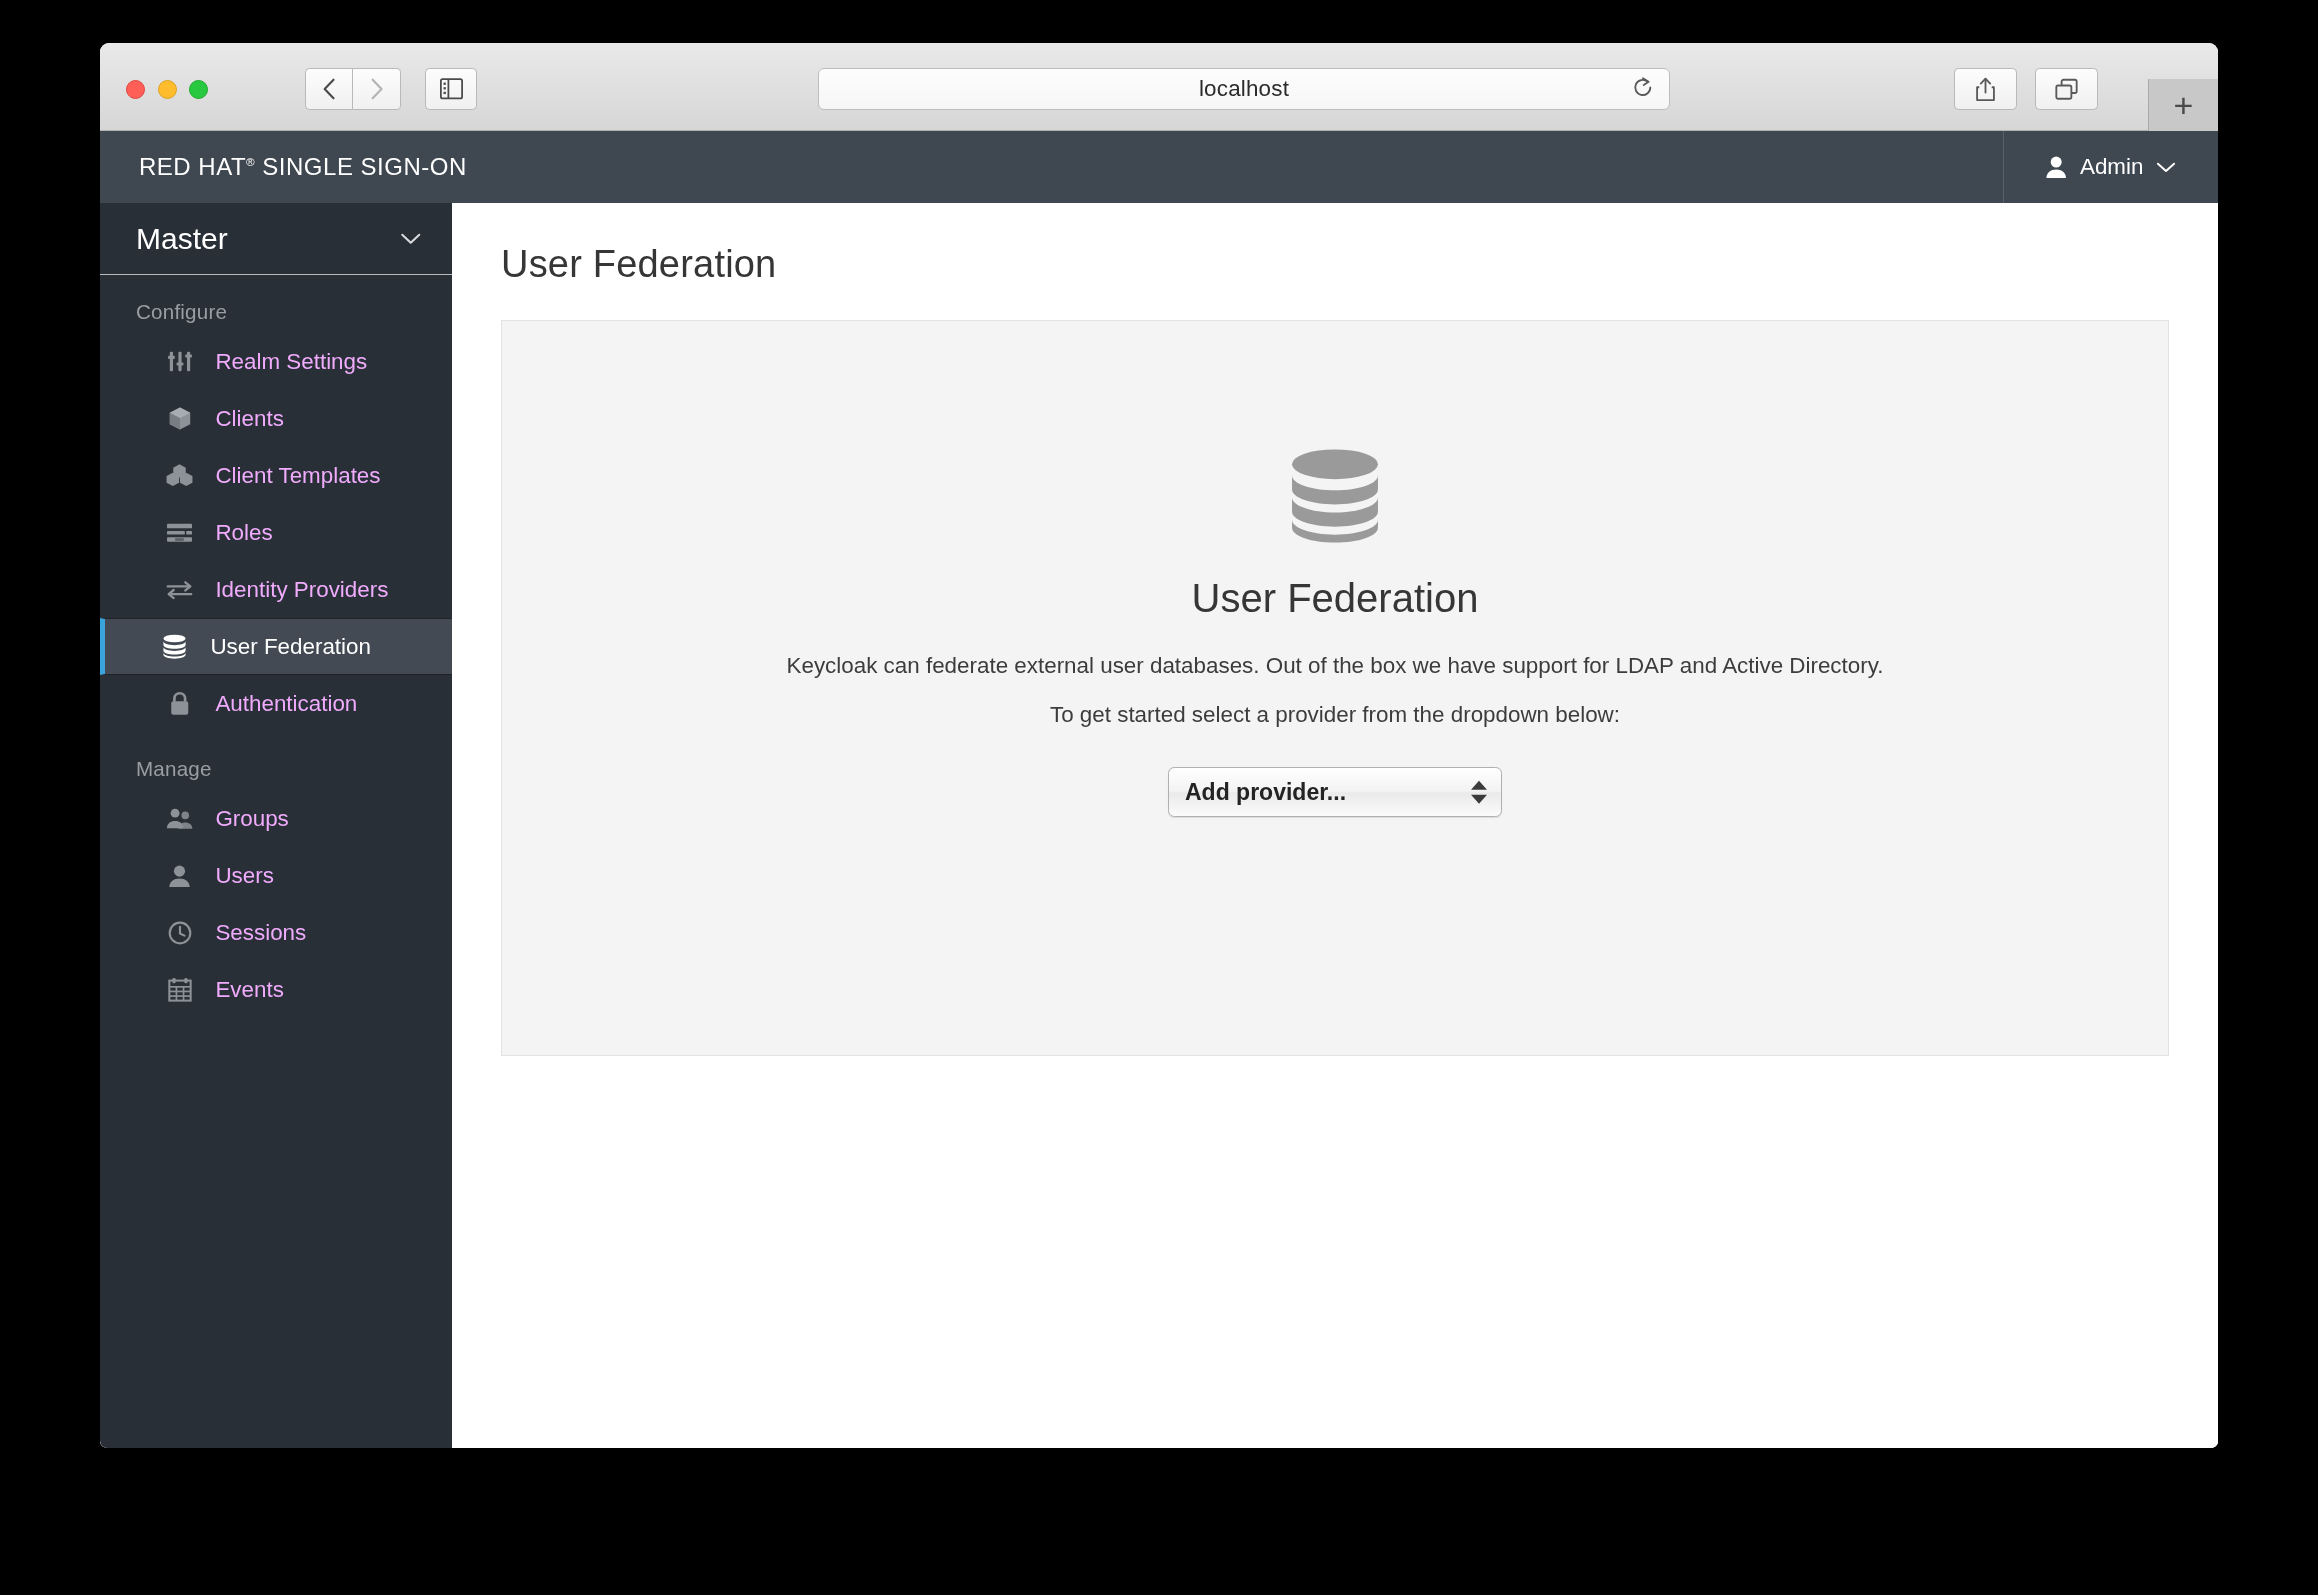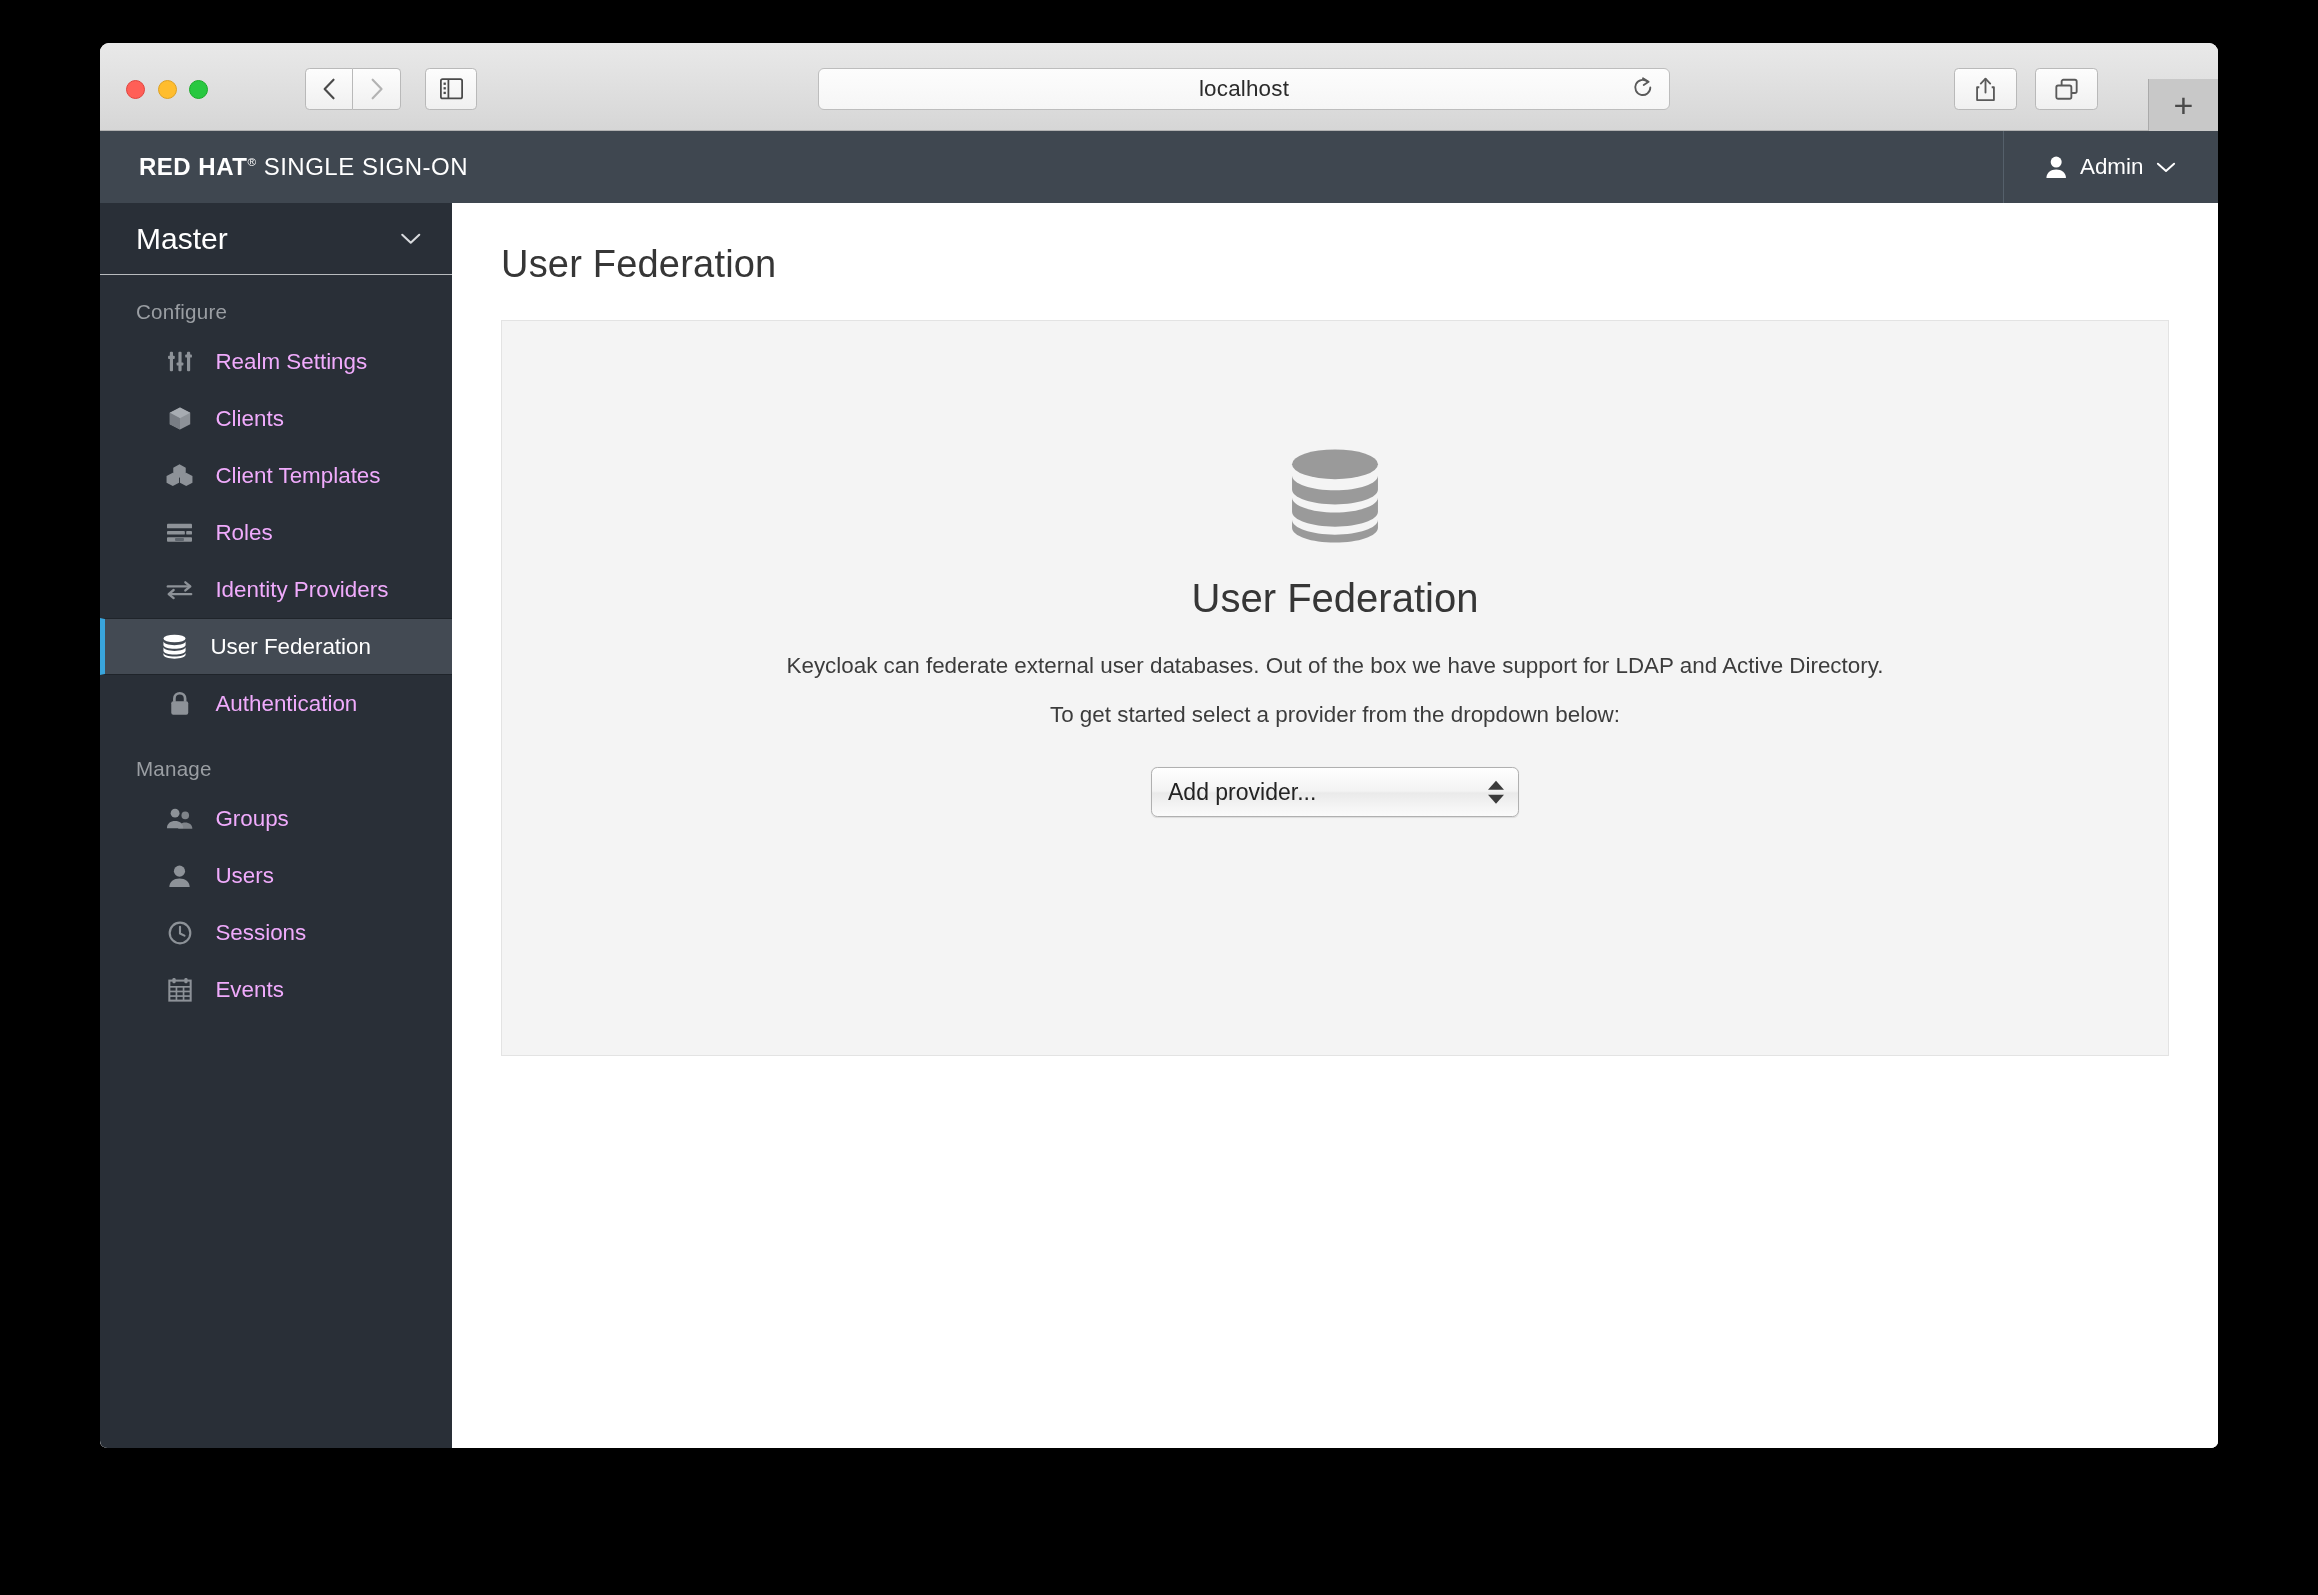--- a/index.html
+++ b/index.html
@@ -137,21 +137,21 @@
     display: flex;
     align-items: center;
   }
   .rh-logo {
     margin-left: 39px;
     font-size: 24px;
     color: #ffffff;
     letter-spacing: 0.5px;
     white-space: nowrap;
   }
-  .rh-logo .bold { font-weight: bold; }
+  .rh-logo .bold { font-weight: normal; }
   .rh-logo .reg { font-size: 11.7px; vertical-align: super; }
   .rh-logo .light-w { font-weight: 400; }
 
   .header-right {
     position: absolute;
     right: 0;
     top: 0;
     height: 100%;
     width: 215px;
     border-left: 0.9px solid #55606b;
@@ -259,30 +259,31 @@
   }
   .empty-desc {
     font-size: 22.4px;
     color: #3c3c3c;
     margin-bottom: 23px;
     text-align: right;
   }
   .empty-desc.second { margin-bottom: 39px; }
 
   .provider-select {
-    width: 368px;
+    width: 334px;
     height: 50px;
     background: linear-gradient(to bottom, #ffffff 0%, #f3f3f3 48%, #eaeaea 52%, #fbfbfb 100%);
     border: 0.9px solid #b0b0b0;
     border-radius: 6.3px;
     display: flex;
     align-items: center;
     padding: 0 14.4px 0 16px;
     position: relative;
     box-shadow: 0 0.9px 0.9px rgba(0,0,0,0.10);
+    font-weight: bold;
   }
   .provider-select-label {
     font-size: 23px;
     color: #232323;
   }
   .stepper {
     position: absolute;
     right: 14.4px;
     top: 50%;
     transform: translateY(-50%);

